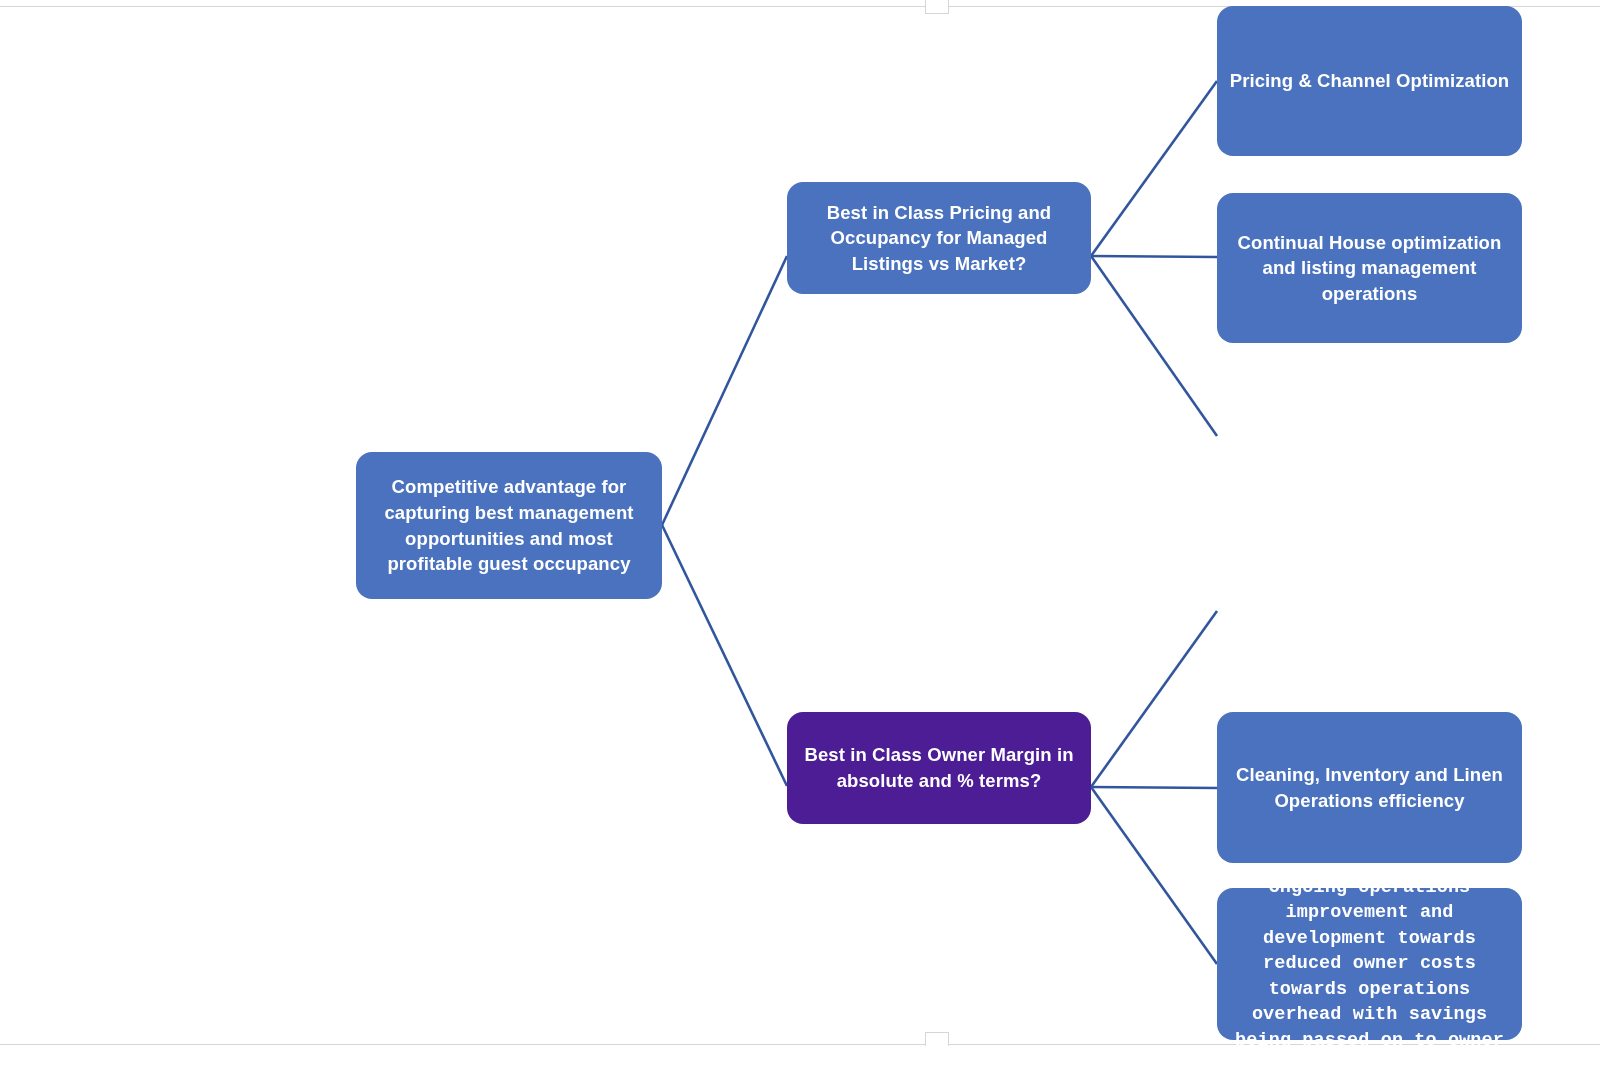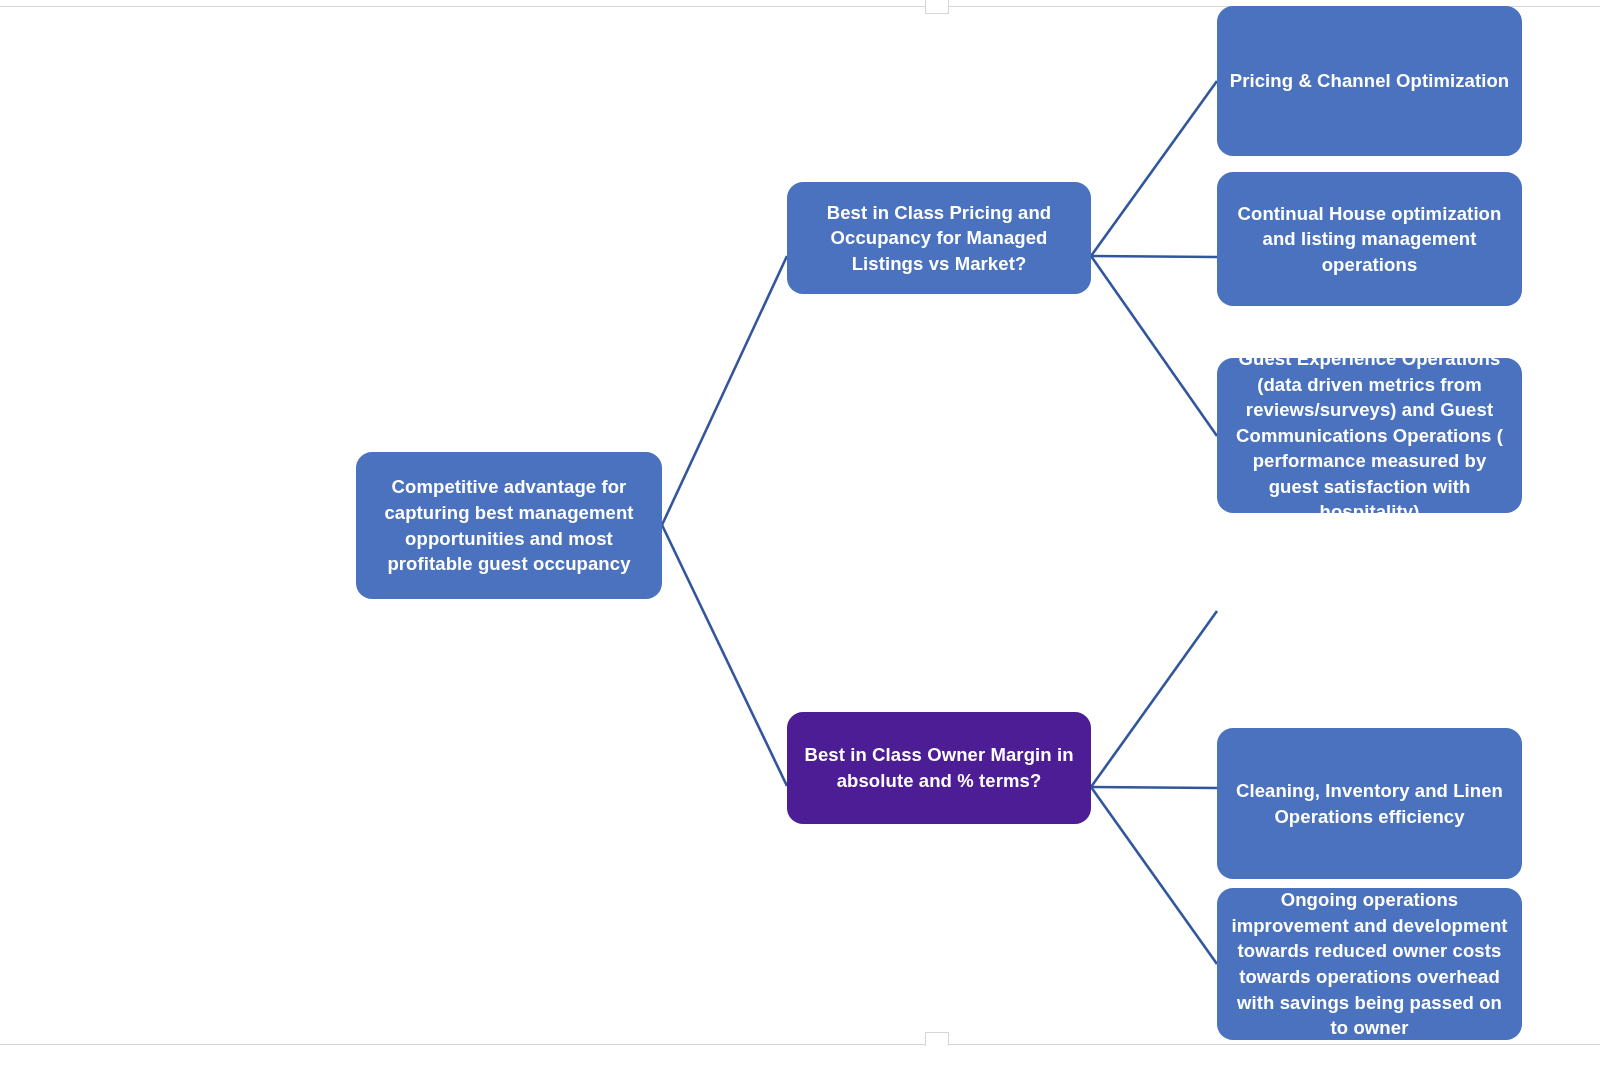--- a/index.html
+++ b/index.html
@@ -100,25 +100,25 @@
   .node.branch-2 { top: 712px; }
 
   .node.leaf {
     left: 1217px;
     width: 305px;
     font-size: 18.5px;
   }
   .node.leaf .label { width: 104%; }
 
   .node.leaf-1 { top: 6px;   height: 150px; }
-  .node.leaf-2 { top: 172px; height: 134px; }
+  .node.leaf-2 { top: 193px; height: 150px; }
   .node.leaf-3 { top: 358px; height: 155px; }
   .node.leaf-4 { top: 535px; height: 151px; }
-  .node.leaf-5 { top: 712px; height: 151px; margin-top: 16px; }
-  .node.leaf-6 { top: 888px; height: 152px; }
+  .node.leaf-5 { top: 712px; height: 151px; }
+  .node.leaf-6 { top: 888px; height: 152px; font-family: Liberation Mono, monospace; }
 </style>
 </head>
 <body>
 
 <div id="canvas">
 
   <div class="page-rule top"></div>
   <div class="page-notch top"></div>
   <div class="page-rule bottom"></div>
   <div class="page-notch bottom"></div>
@@ -153,23 +153,20 @@
   </div>
 
   <div class="node leaf leaf-1" style="background:#4a72be">
     <span class="label">Pricing &amp; Channel Optimization</span>
   </div>
 
   <div class="node leaf leaf-2" style="background:#4a72be">
     <span class="label">Continual House optimization and listing management operations</span>
   </div>
 
-  <div class="node leaf leaf-3" style="background:#4a72be">
-    <span class="label">Guest Experience Operations (data driven metrics from reviews/surveys) and Guest Communications Operations ( performance measured by guest satisfaction with hospitality)</span>
-  </div>
 
 
   <div class="node leaf leaf-5" style="background:#4a72be">
     <span class="label">Cleaning, Inventory and Linen Operations efficiency</span>
   </div>
 
   <div class="node leaf leaf-6" style="background:#4a72be">
     <span class="label">Ongoing operations improvement and development towards reduced owner costs towards operations overhead with savings being passed on to owner</span>
   </div>
 

